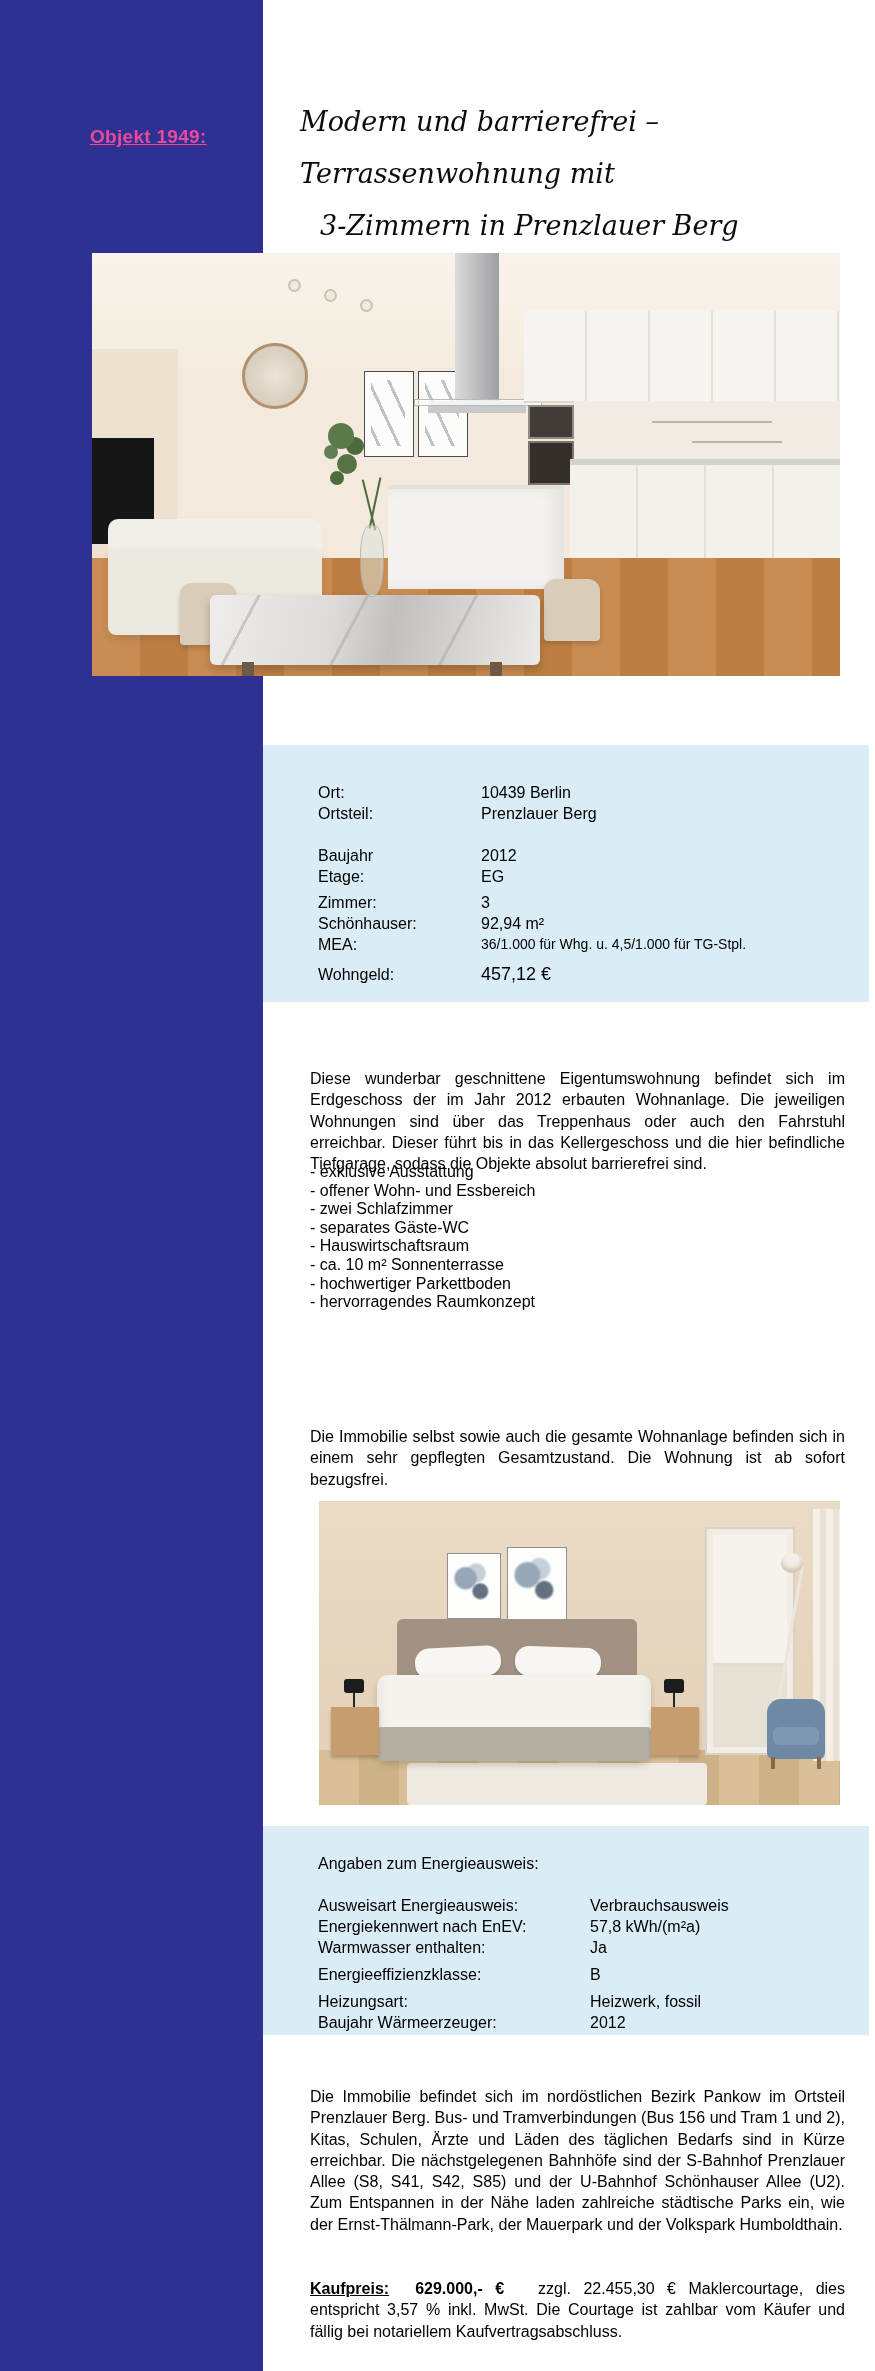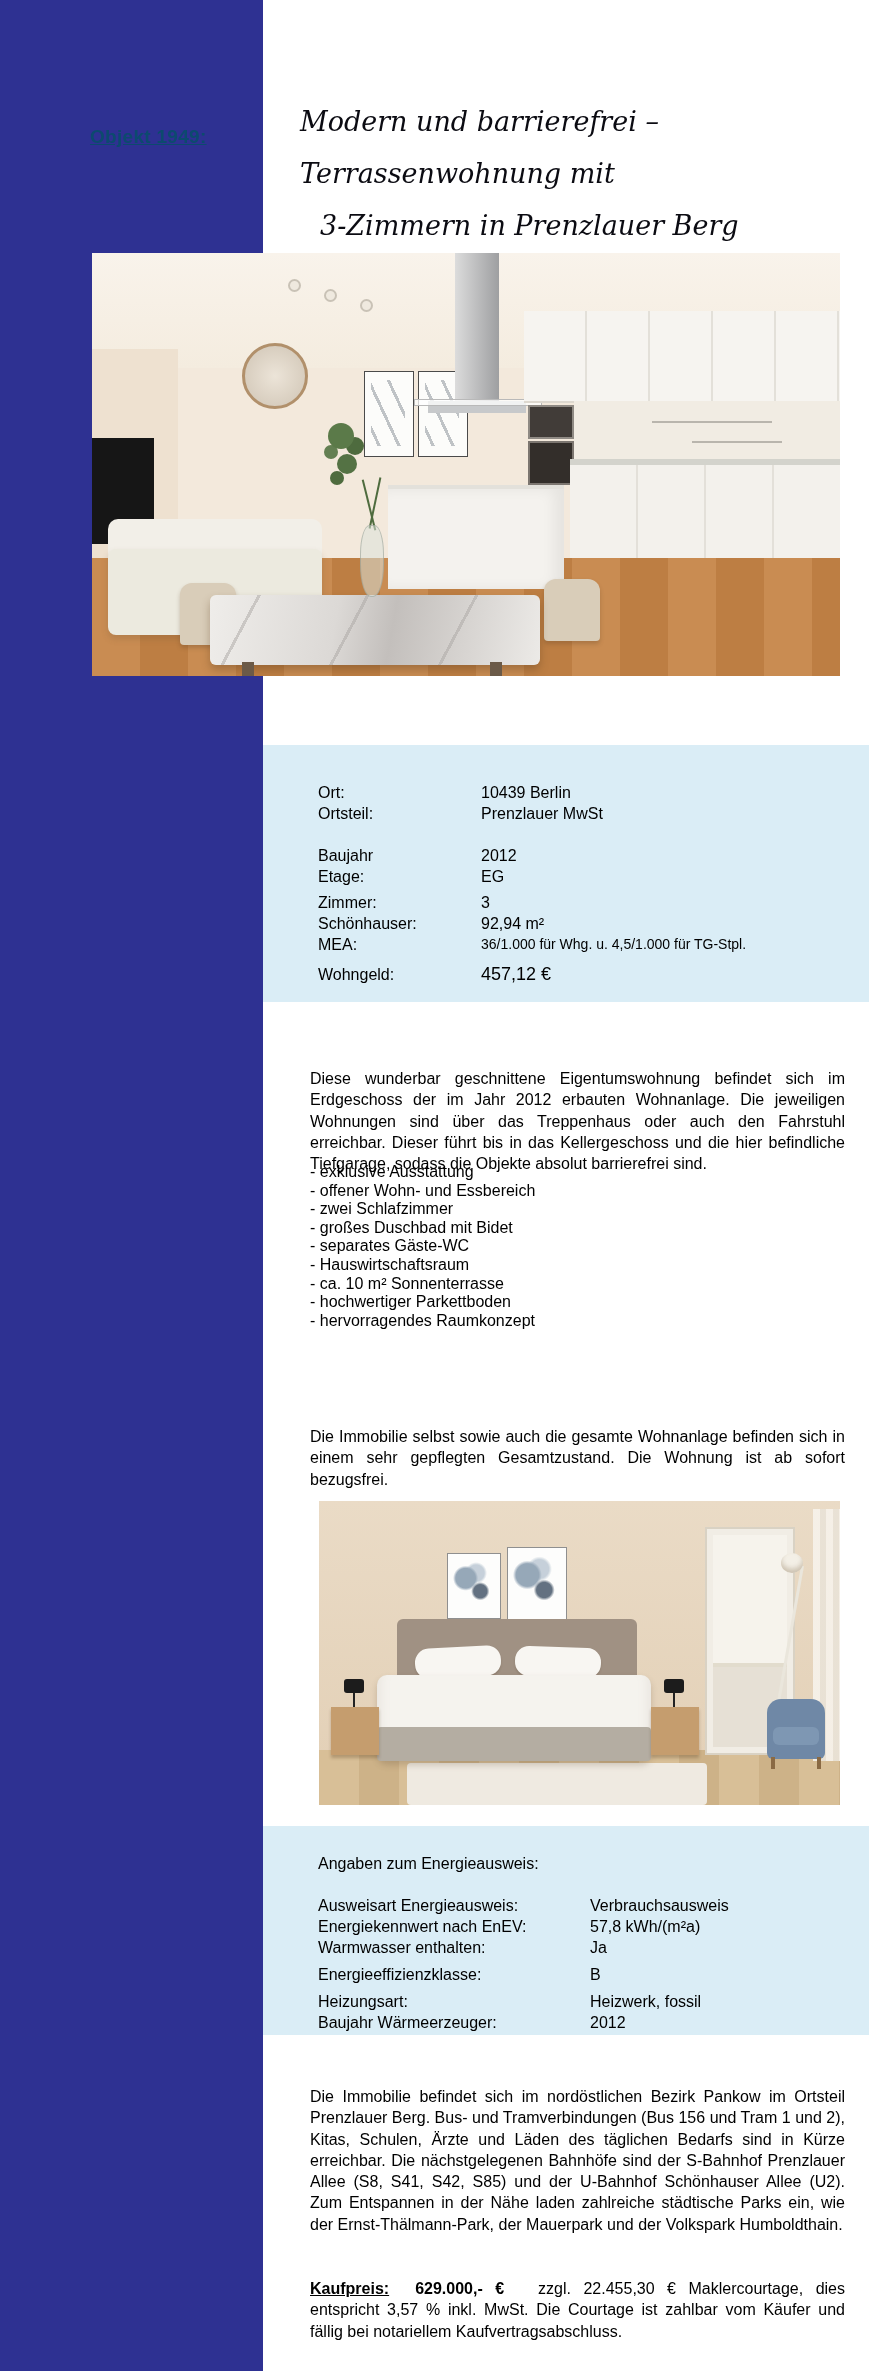--- a/index.html
+++ b/index.html
@@ -4,21 +4,21 @@
 <style>
   html,body{margin:0;padding:0;background:#ffffff;}
   .page{position:relative;width:875px;height:2371px;background:#ffffff;overflow:hidden;
         font-family:"Liberation Sans","DejaVu Sans",sans-serif;color:#000;}
   .abs{position:absolute;}
 
   
   .band{left:0;top:0;width:263px;height:2371px;background:#2e3192;}
 
   
-  .object-label{left:90px;top:126px;color:#0c4a6e;font-size:19px;font-weight:bold;
+  .object-label{left:90px;top:126px;color:#ec4899;font-size:19px;font-weight:bold;
                 text-decoration:underline;letter-spacing:.3px;}
   .title{left:300px;top:96px;width:565px;color:#0b0b12;
          font-family:"DejaVu Serif","Liberation Serif",serif;font-style:italic;
          font-size:27px;line-height:52px;}
   .title .l2{padding-left:20px;display:block;}
 
   
   .photo{overflow:hidden;}
   .photo *{position:absolute;}
   .kitchen{left:92px;top:253px;width:748px;height:423px;background:#f3e9dc;}
@@ -172,21 +172,21 @@
     <div class="k-vase"></div>
   </div>
 
   <div class="abs info-box">
     <div class="row">
       <span>Ort:</span>
       <span>10439 Berlin</span>
     </div>
     <div class="row">
       <span>Ortsteil:</span>
-      <span>Prenzlauer MwSt</span>
+      <span>Prenzlauer Berg</span>
     </div>
     <div class="gap21"></div>
     <div class="row">
       <span>Baujahr</span>
       <span>2012</span>
     </div>
     <div class="row">
       <span>Etage:</span>
       <span>EG</span>
     </div>
@@ -209,21 +209,20 @@
       <span class="val-med">457,12 €</span>
     </div>
   </div>
 
   <p class="abs para p1">Diese wunderbar geschnittene Eigentumswohnung befindet sich im Erdgeschoss der im Jahr 2012 erbauten Wohnanlage. Die jeweiligen Wohnungen sind über das Treppenhaus oder auch den Fahrstuhl erreichbar. Dieser führt bis in das Kellergeschoss und die hier befindliche Tiefgarage, sodass die Objekte absolut barrierefrei sind.</p>
 
   <div class="abs features">
     <div>- exklusive Ausstattung</div>
     <div>- offener Wohn- und Essbereich</div>
     <div>- zwei Schlafzimmer</div>
-    <div>- großes Duschbad mit Bidet</div>
     <div>- separates Gäste-WC</div>
     <div>- Hauswirtschaftsraum</div>
     <div>- ca. 10 m² Sonnenterrasse</div>
     <div>- hochwertiger Parkettboden</div>
     <div>- hervorragendes Raumkonzept</div>
   </div>
 
   <p class="abs para p2">Die Immobilie selbst sowie auch die gesamte Wohnanlage befinden sich in einem sehr gepflegten Gesamtzustand. Die Wohnung ist ab sofort bezugsfrei.</p>
 
   <div class="abs photo bedroom">

